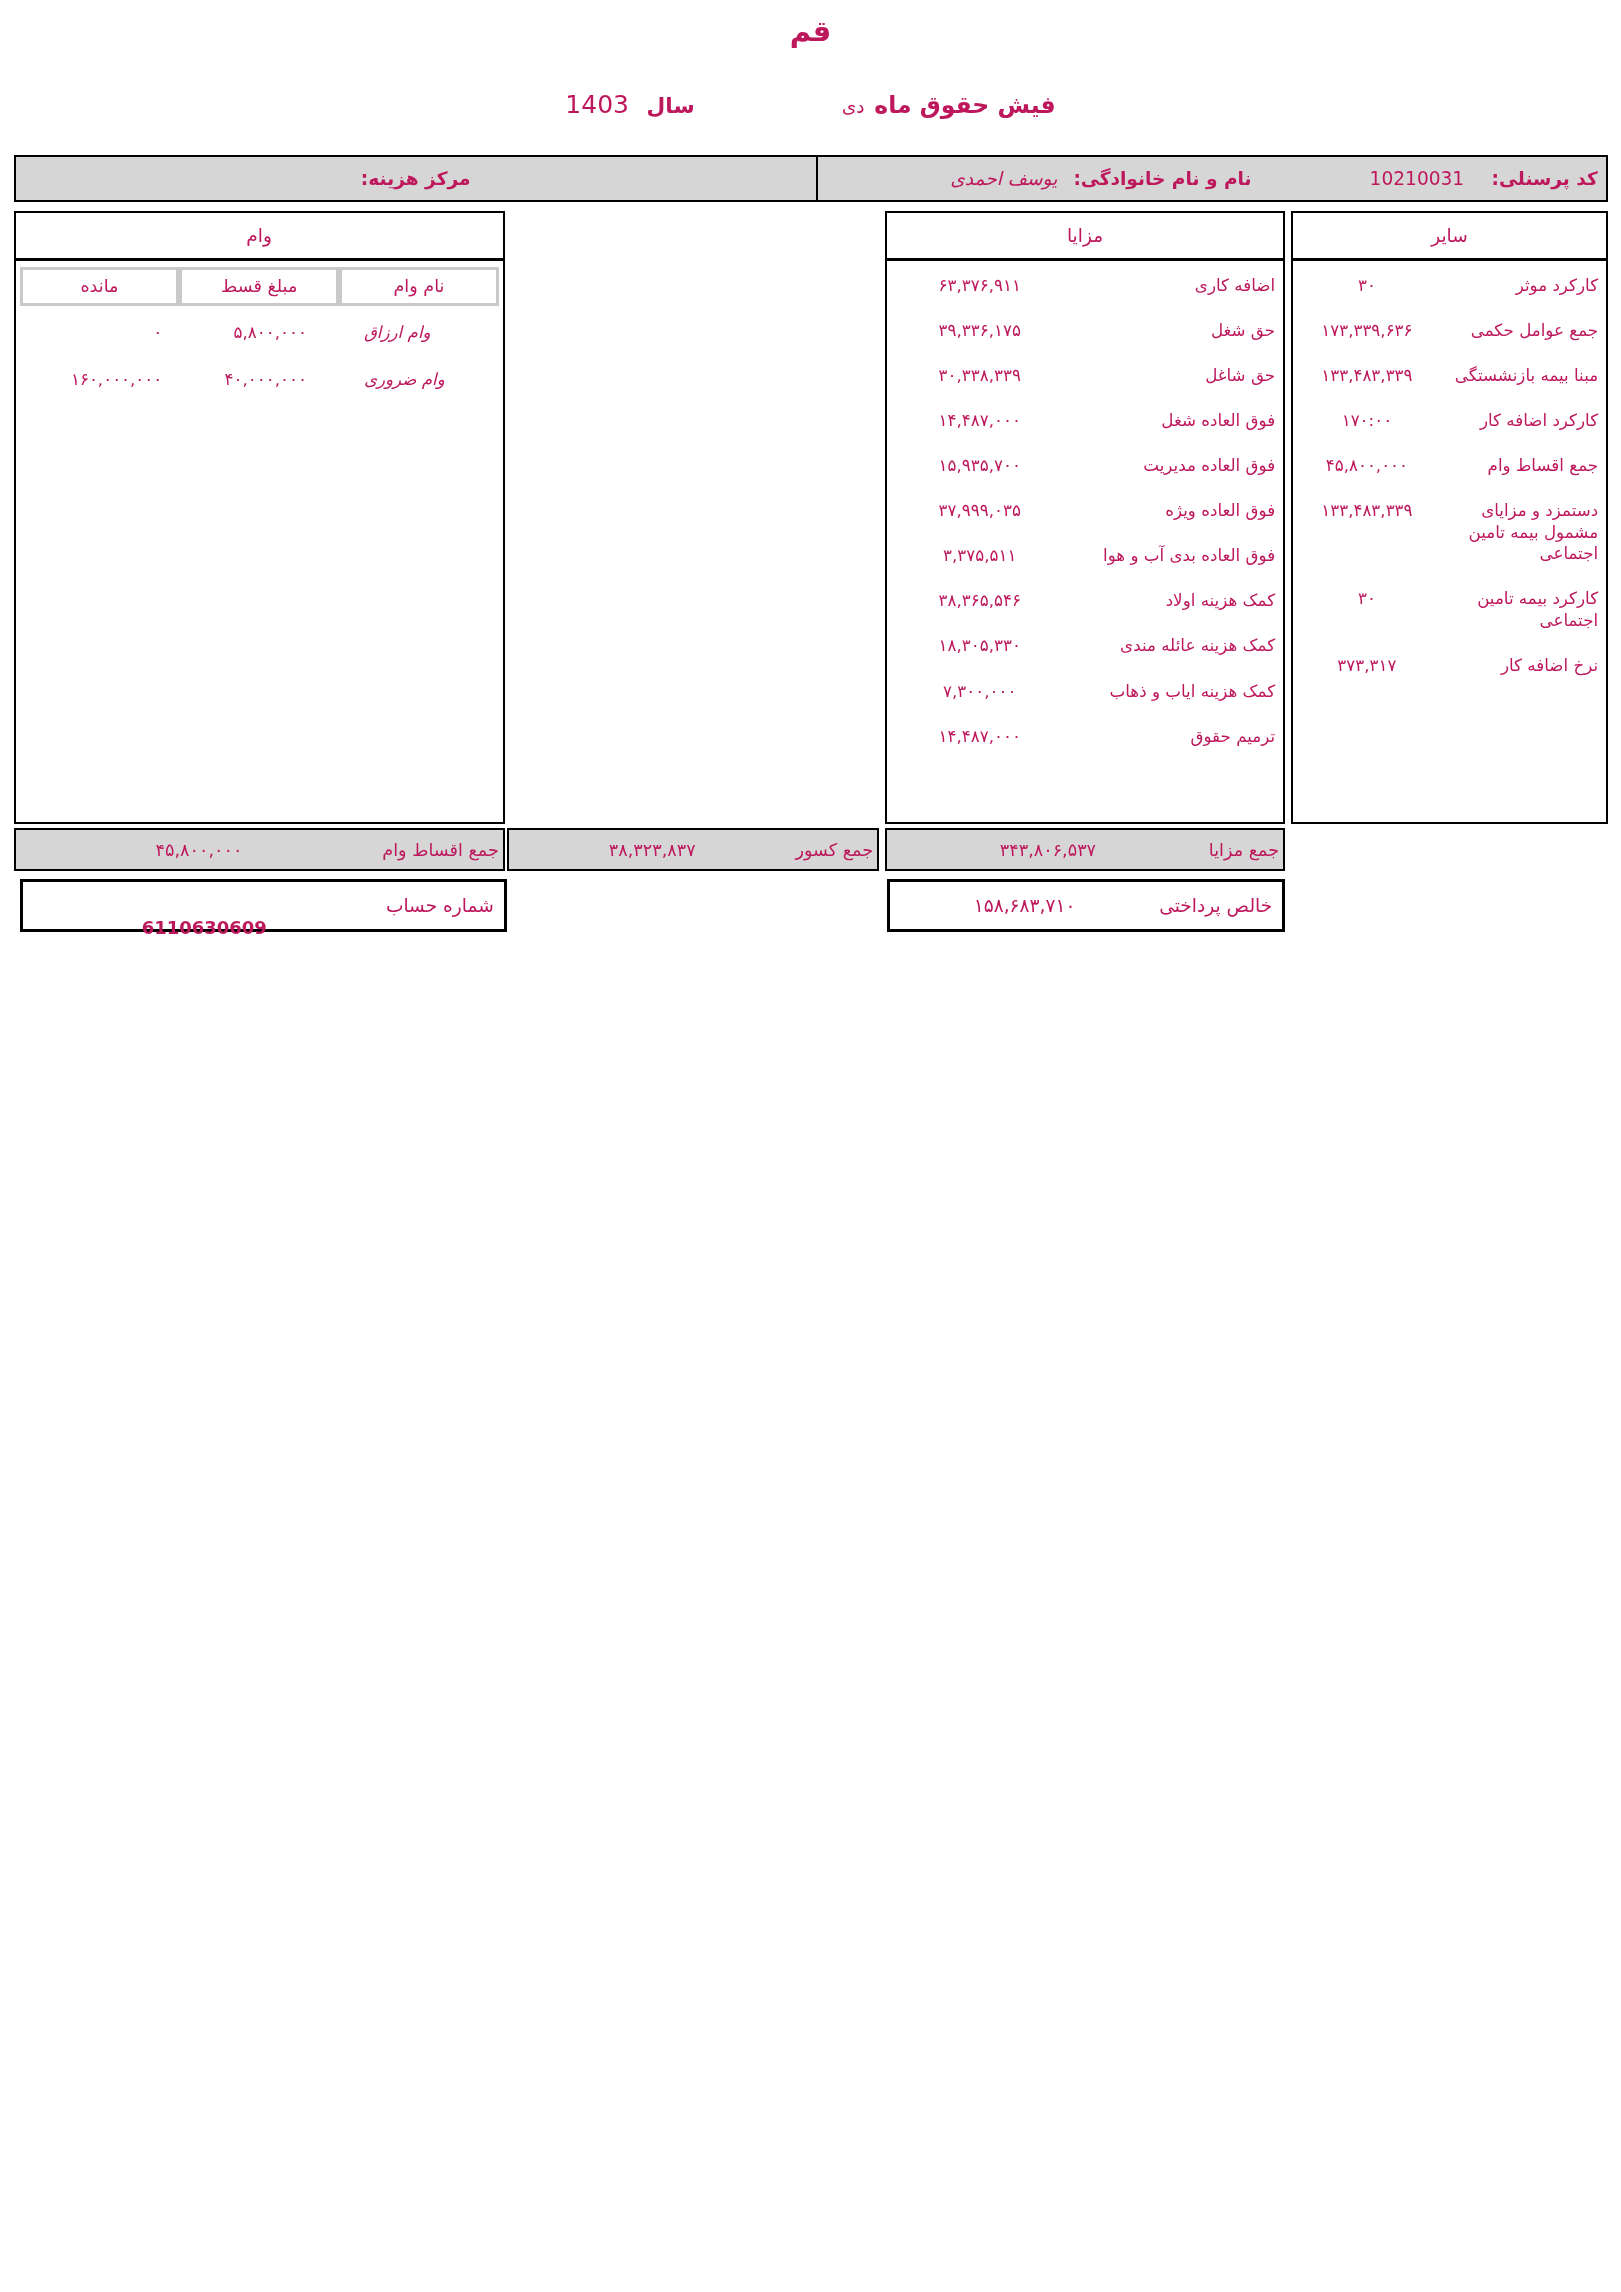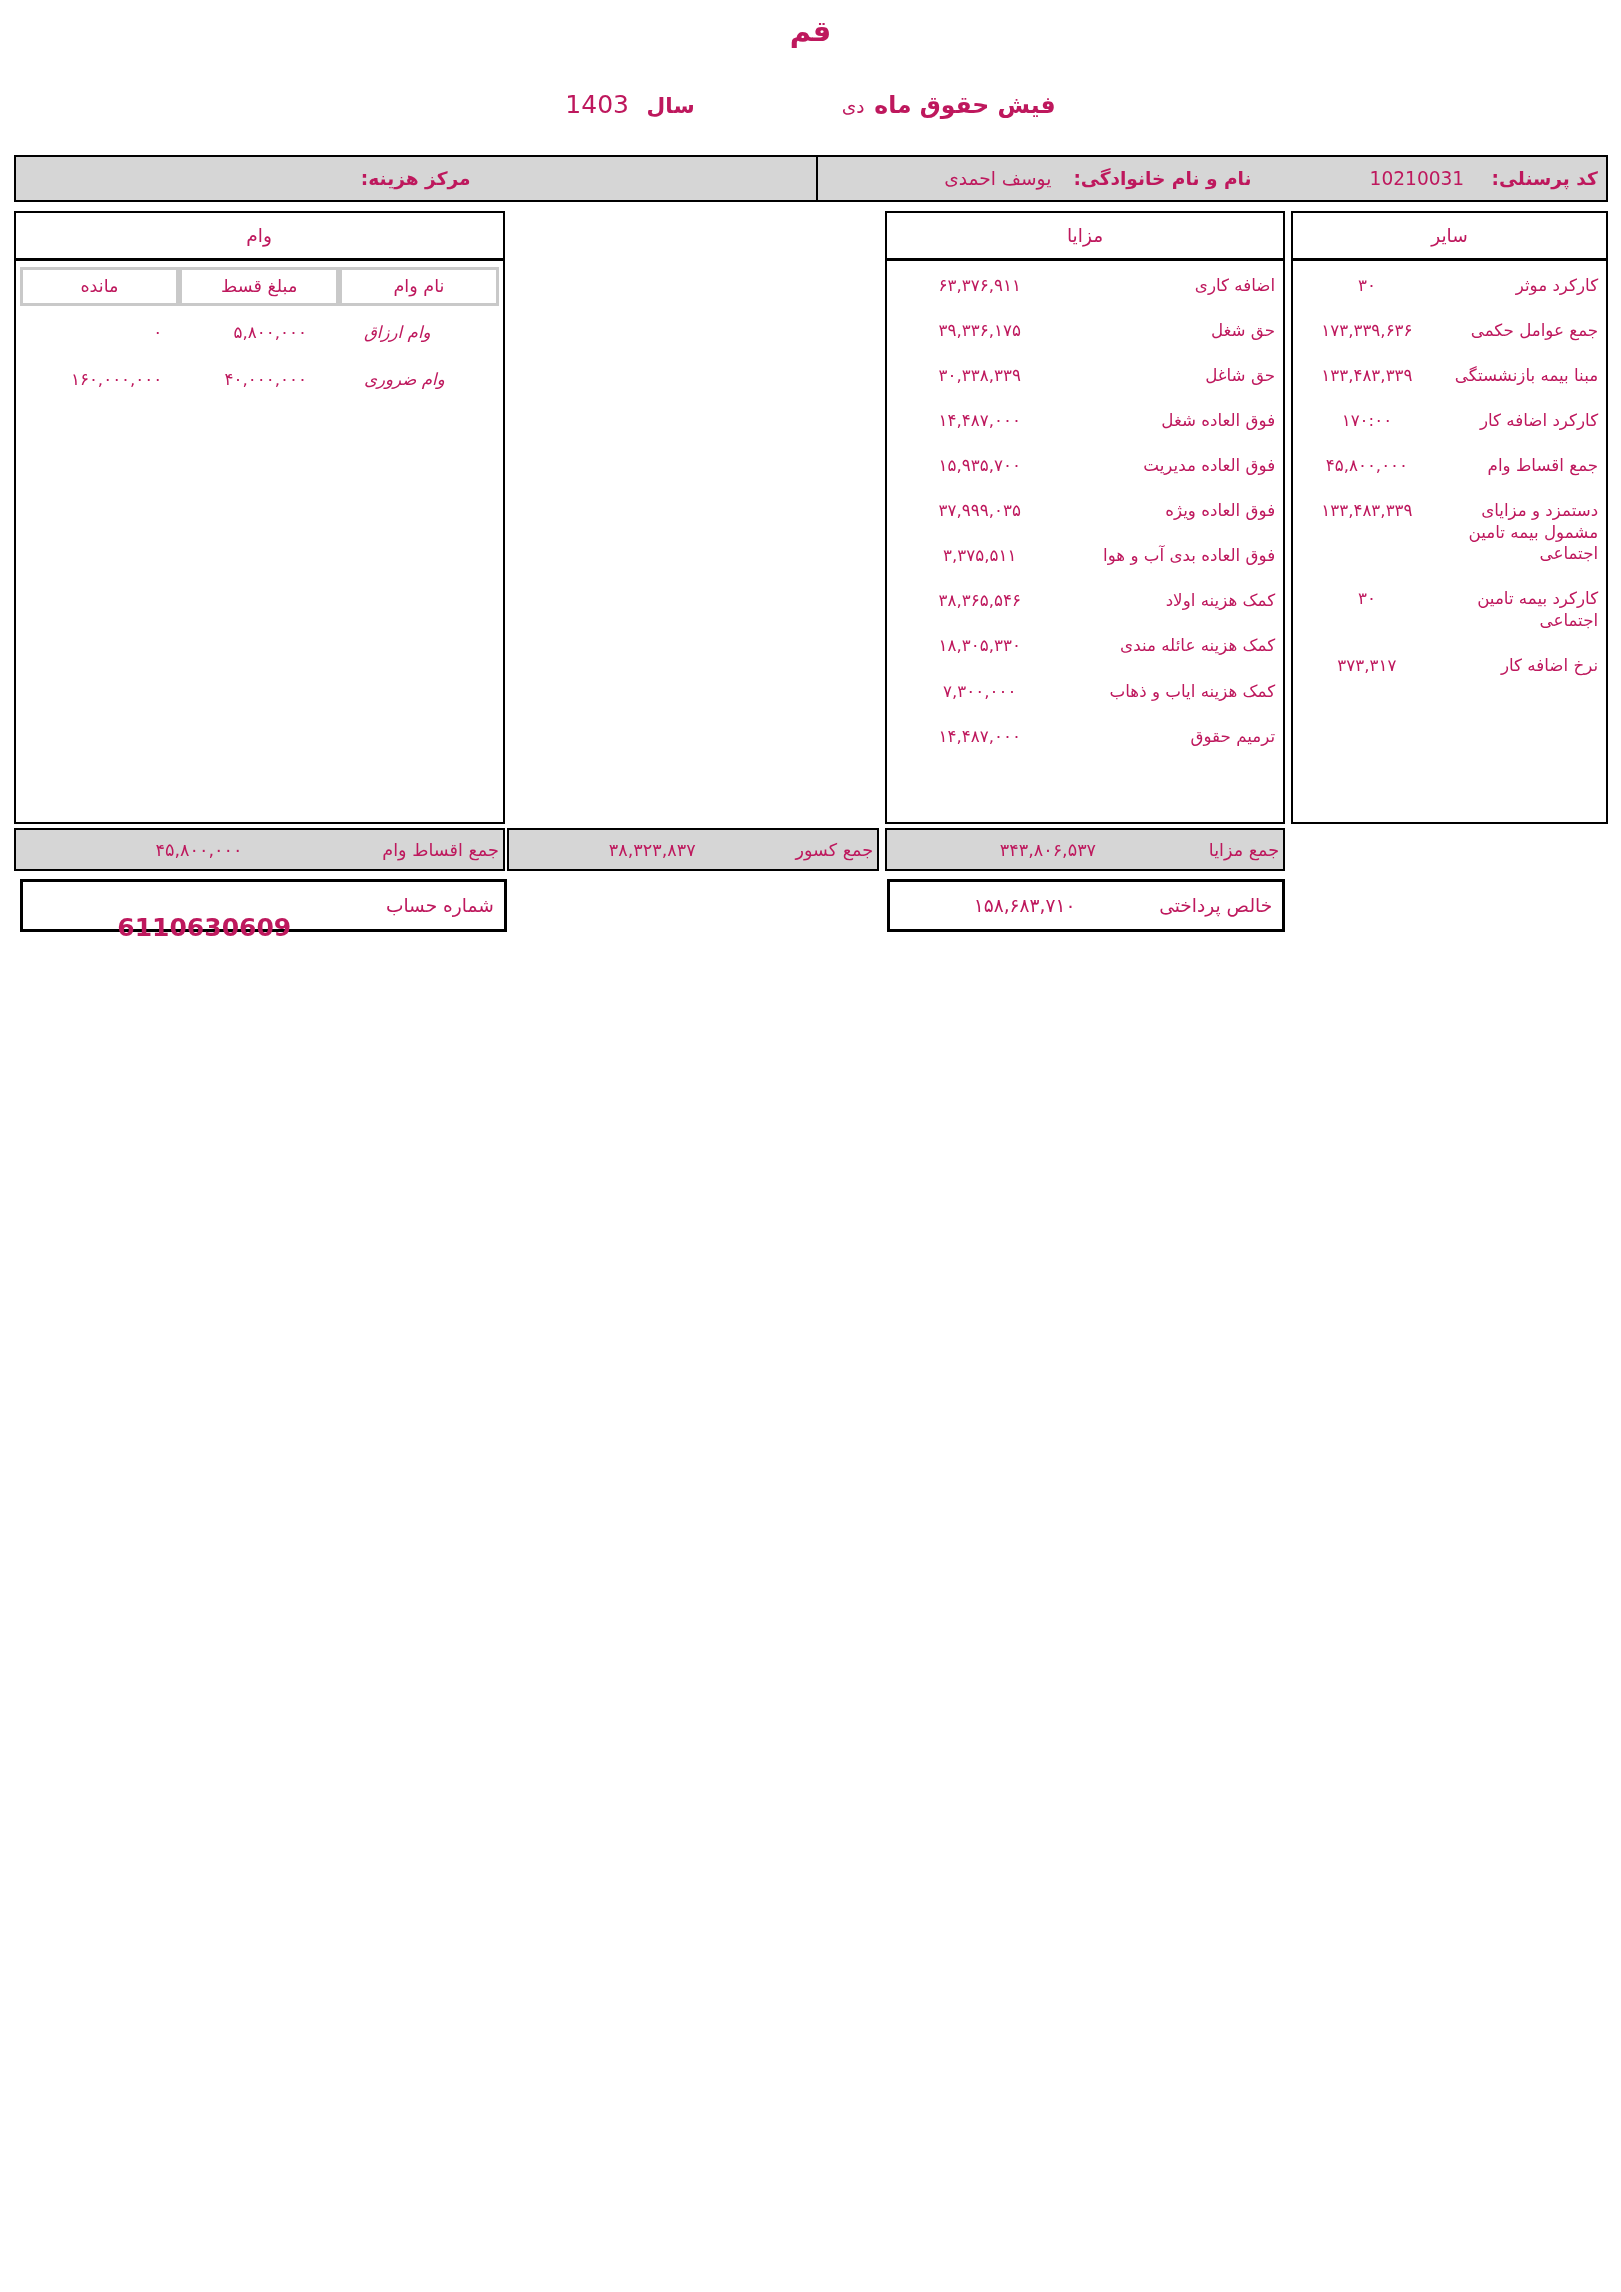--- a/index.html
+++ b/index.html
@@ -35,21 +35,21 @@
   .infobar .cell-right{
     width:790px;height:100%;display:flex;align-items:center;
     border-left:2.9px solid #000;box-sizing:border-box;padding-right:7.8px;
   }
   .infobar .cell-left{
     flex:1;height:100%;display:flex;align-items:center;justify-content:center;
   }
   .lbl-b{font-weight:bold;}
   .infobar .v-code{direction:ltr;margin-right:27.4px;}
   .infobar .g1{margin-right:118px;}
-  .infobar .v-name{margin-right:22px;}
+  .infobar .v-name{margin-right:16px;font-style:italic;}
 
   .box{
     position:absolute;top:211px;height:613px;
     border:2.9px solid #000;background:#fff;box-sizing:border-box;
   }
   .box-header{
     height:45px;border-bottom:3.9px solid #000;
     display:flex;align-items:center;justify-content:center;
     font-size:18.6px;
   }
@@ -82,21 +82,21 @@
   .total-box .tlbl{padding-right:3.9px;white-space:nowrap;}
   .total-box .tval{flex:1;text-align:center;direction:ltr;}
 
   .foot-box{
     position:absolute;top:879px;height:53px;
     background:#fff;border:3.9px solid #000;box-sizing:border-box;
     display:flex;align-items:center;font-size:18.6px;
   }
   .foot-box .tlbl{padding-right:9.8px;white-space:nowrap;}
   .foot-box .tval{flex:1;text-align:center;direction:ltr;}
-  .foot-box .acct{font-weight:bold;font-size:25px;margin-top:44px;}
+  .foot-box .acct{font-weight:bold;font-size:18px;margin-top:44px;}
 
   
   #box-loans{left:13.7px;width:491px;}
   #box-deductions{left:507px;width:372px;}
   #box-benefits{left:885px;width:400px;}
   #box-other{left:1291px;width:317px;}
   #total-loans{left:13.7px;width:491px;}
   #total-deductions{left:507px;width:372px;}
   #total-benefits{left:885px;width:400px;}
   #foot-account{left:19.6px;width:487px;}

